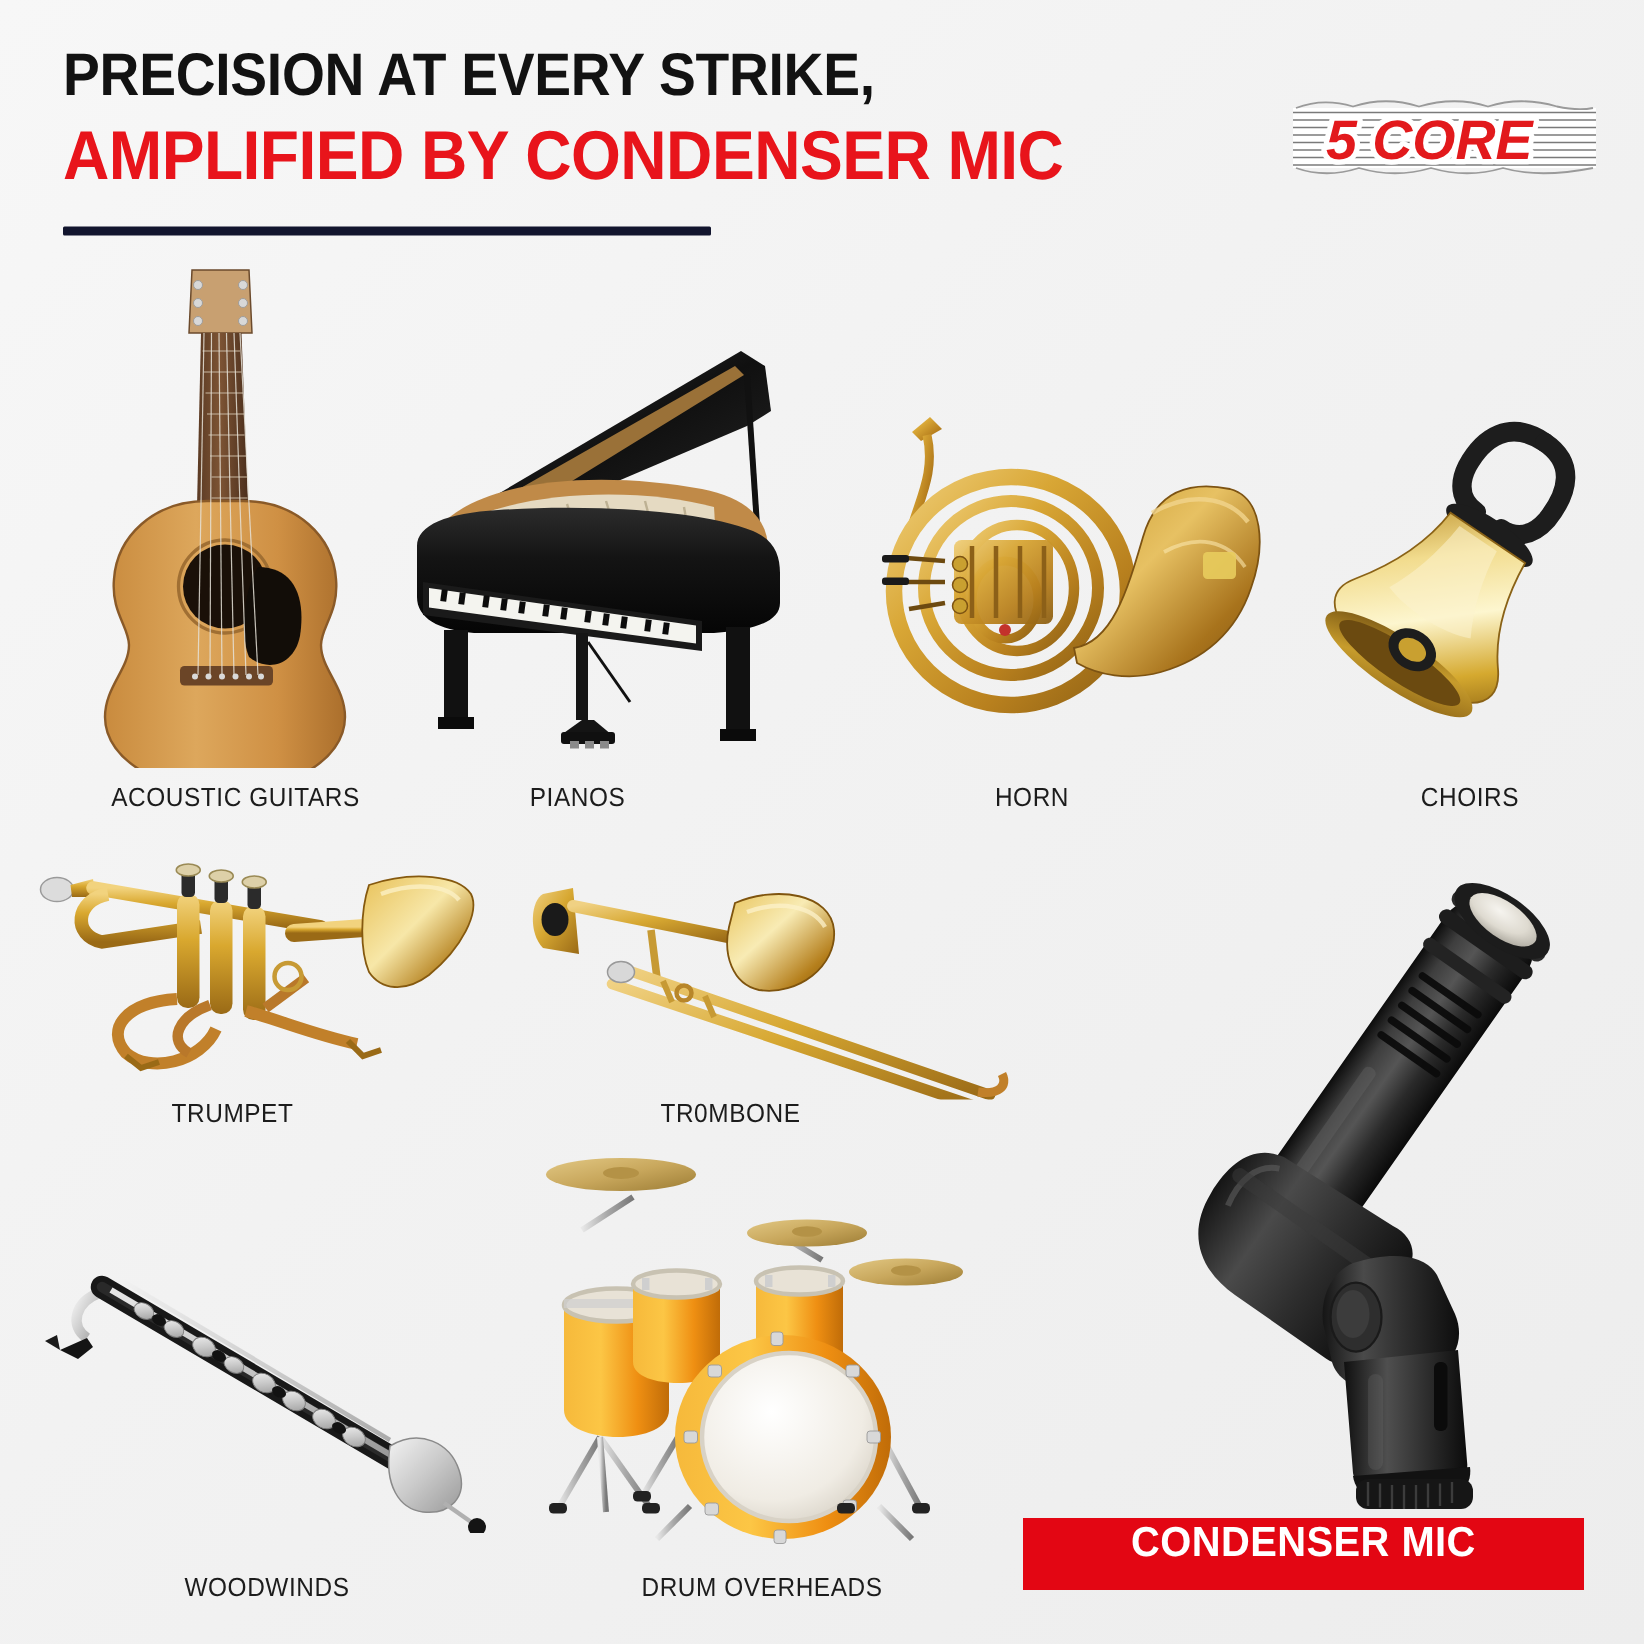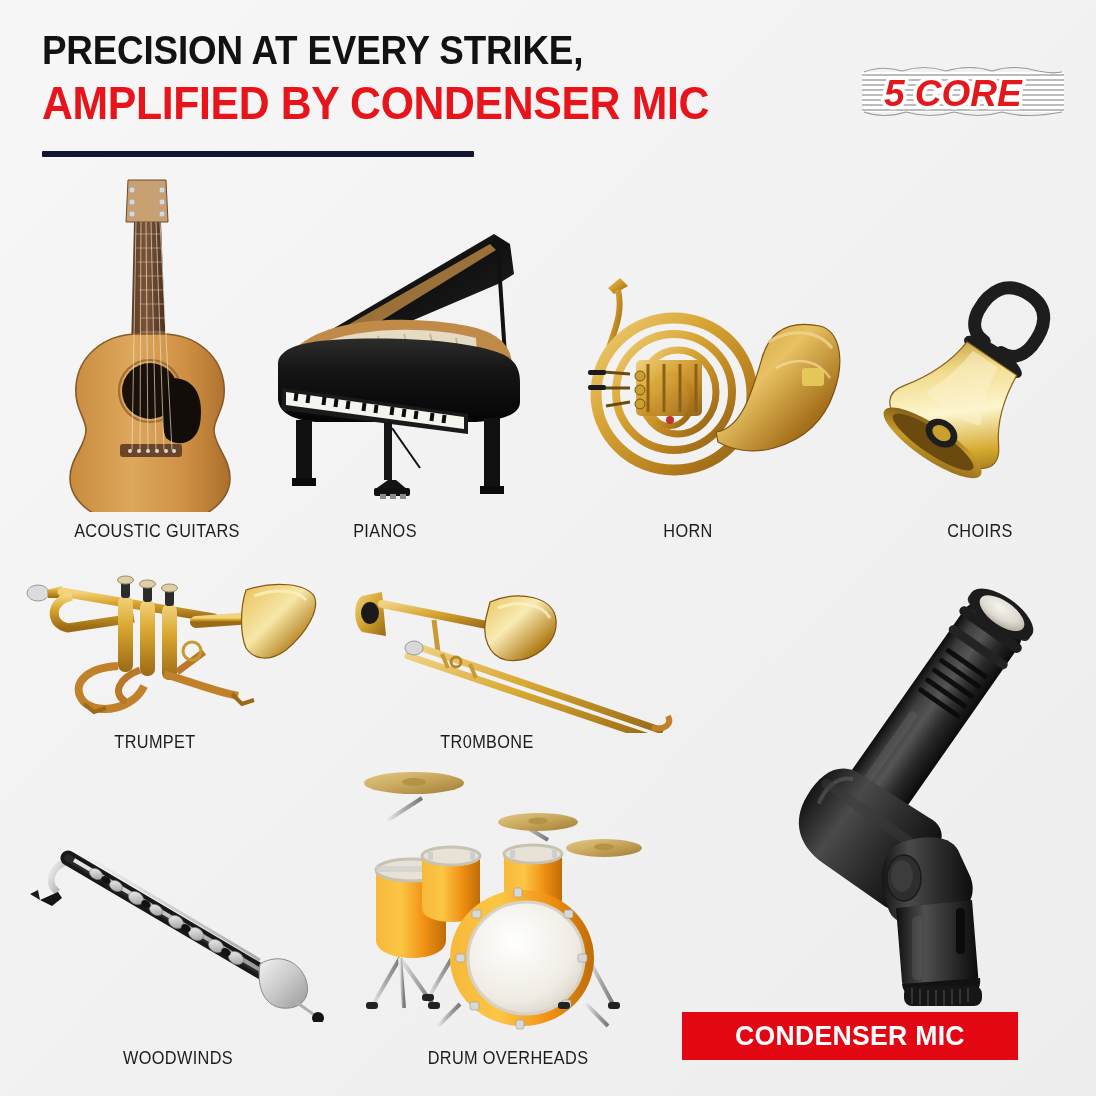--- a/index.html
+++ b/index.html
@@ -34,22 +34,22 @@
   
   .cell{position:absolute;}
   .cap{
     position:absolute;text-align:center;font-size:17.5px;font-weight:500;
     color:#1c1c1c;letter-spacing:.4px;transform:scaleX(.93);
     white-space:nowrap;
   }
 
   
   .banner{
-    position:absolute;left:682px;top:1012px;width:336px;height:48px;
-    background:#e30613;display:flex;align-items:center;justify-content:center;
+    position:absolute;left:682px;top:1012px;width:374px;height:48px;
+    background:#e30613;display:flex;justify-content:center;
   }
   .banner span{
     color:#fff;font-size:28px;font-weight:700;letter-spacing:.3px;
     transform:scaleX(.95);white-space:nowrap;
   }
   svg{display:block;}
 </style>
 </head>
 <body>
 

